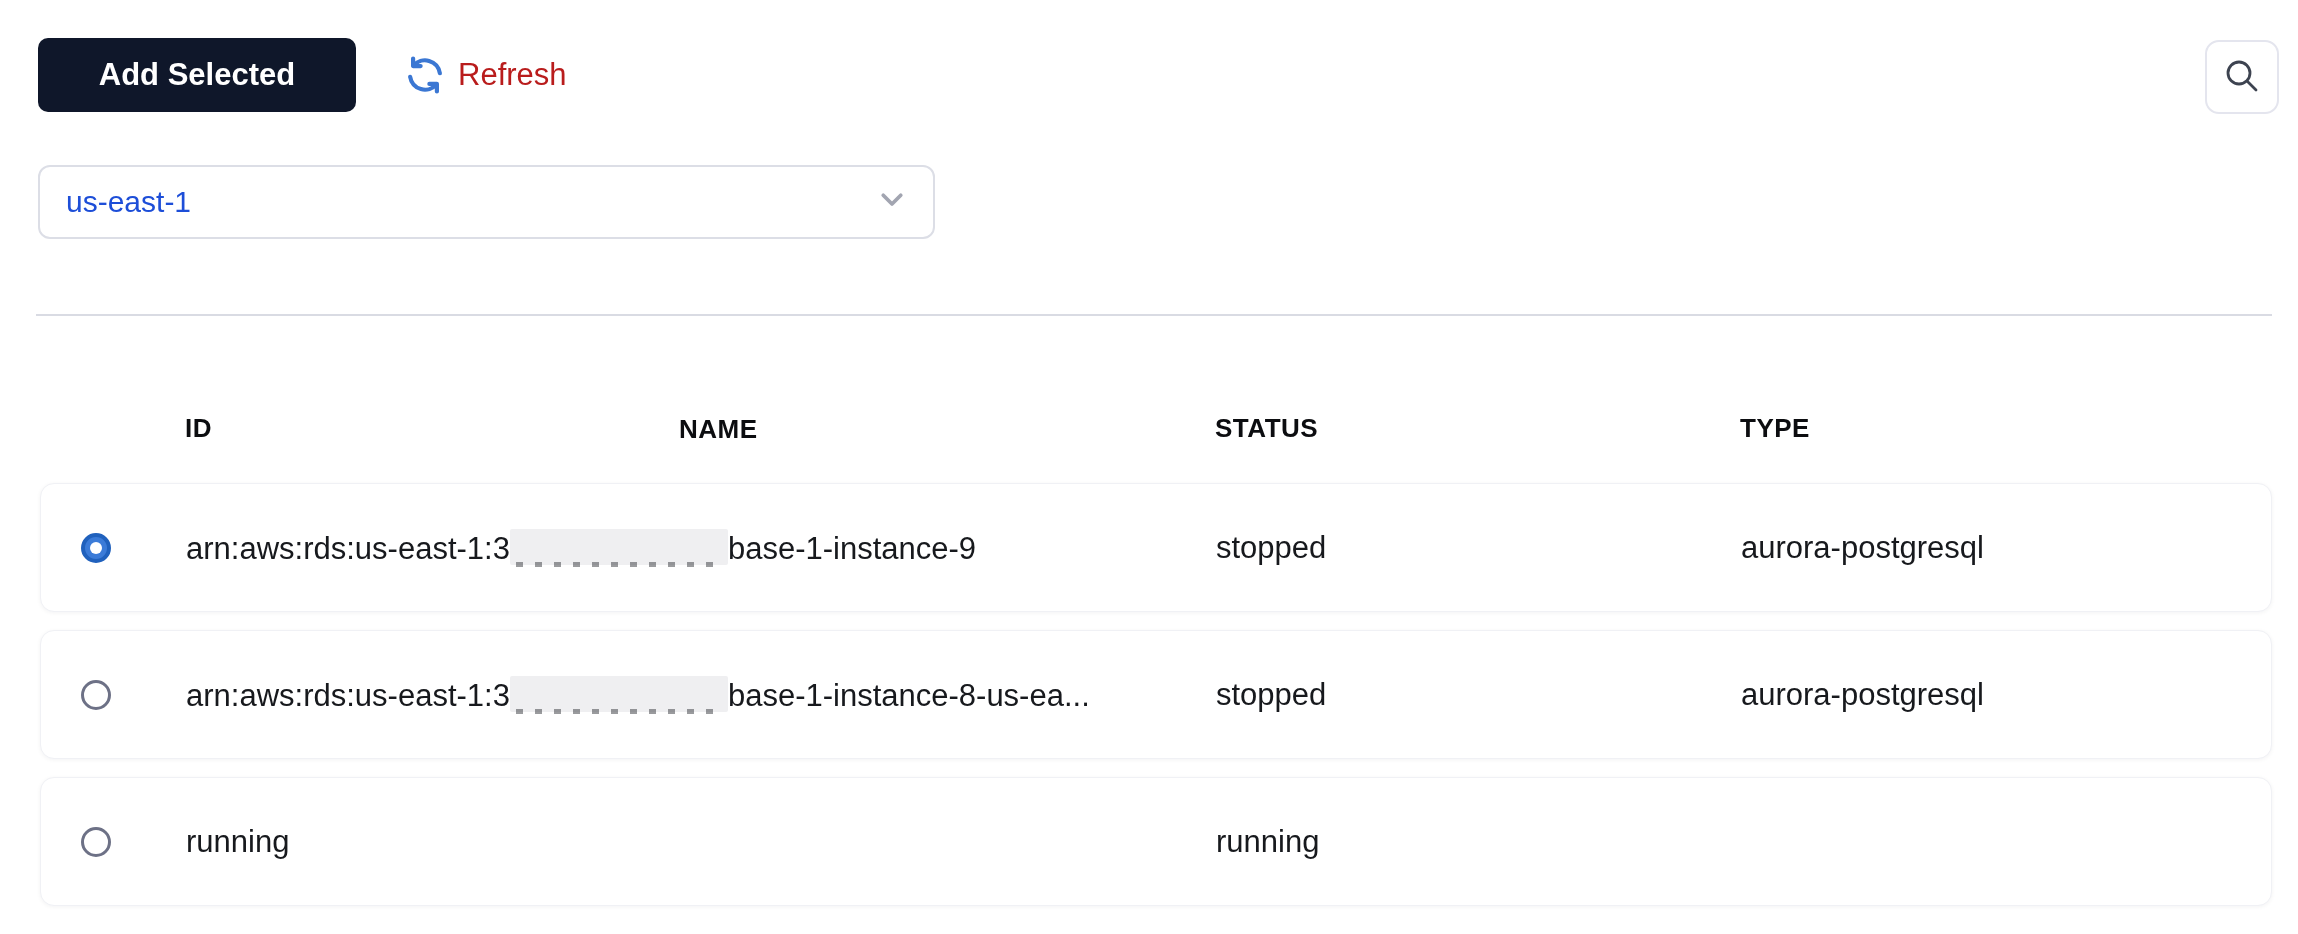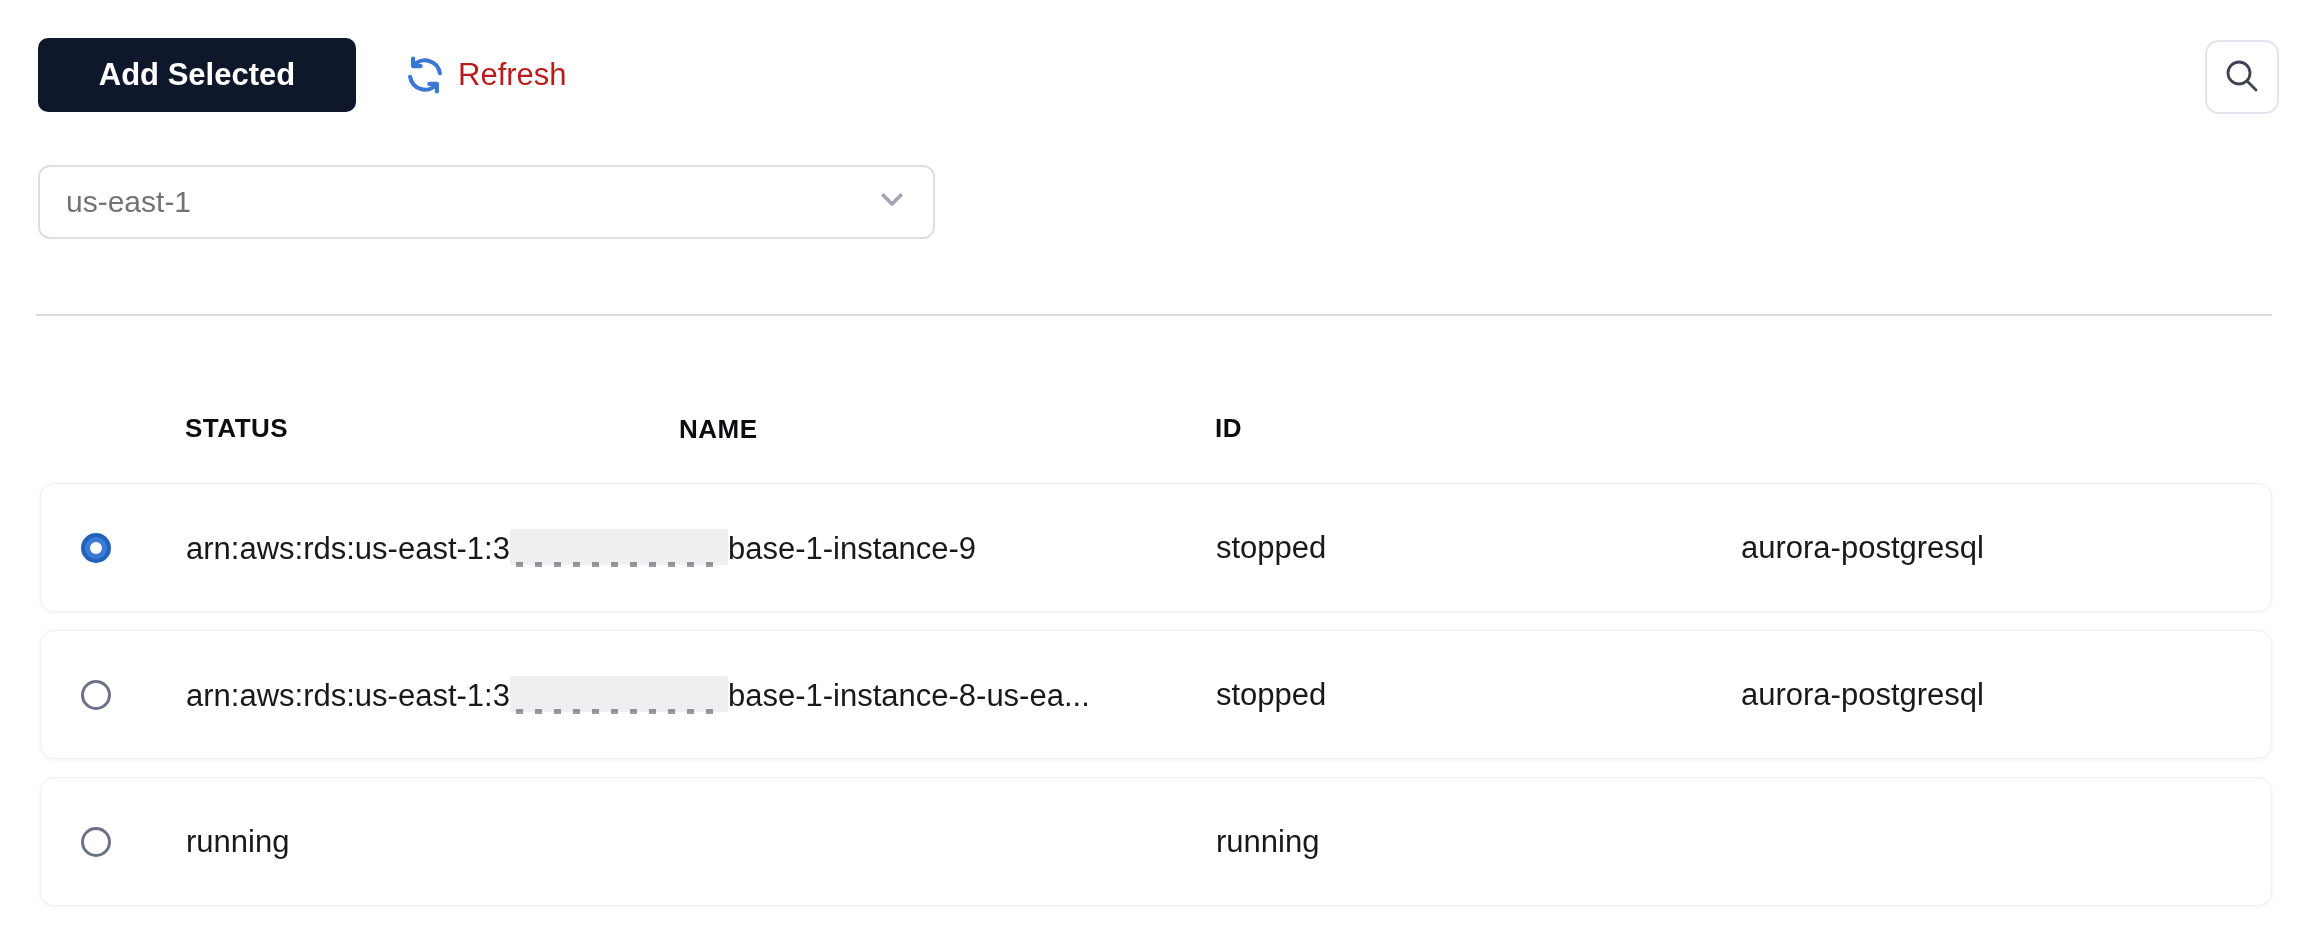--- a/index.html
+++ b/index.html
@@ -26,21 +26,21 @@
     position:absolute;right:19px;top:40px;width:74px;height:74px;
     background:#ffffff;border:2px solid #e4e5ee;border-radius:14px;
     display:flex;align-items:center;justify-content:center;cursor:pointer;
   }
   
   .region-select{
     position:absolute;left:38px;top:165px;width:897px;height:74px;
     background:#ffffff;border:2px solid #dcdee6;border-radius:12px;
     display:flex;align-items:center;justify-content:space-between;
     padding:0 26px;box-sizing:border-box;cursor:pointer;
-    font-size:30px;color:#737373;
+    font-size:30px;color:#1d4ed8;
   }
   
   .divider{
     position:absolute;left:36px;top:314px;width:2236px;height:2px;
     background:#d9dbe3;
   }
   
   .grid-cols{
     display:grid;grid-template-columns:145px 1030px 525px 1fr;
     align-items:center;
@@ -117,22 +117,23 @@
     <svg width="30" height="30" viewBox="0 0 24 24" fill="none" stroke="#a2a5b1" stroke-width="3" stroke-linecap="round" stroke-linejoin="round">
       <polyline points="5 9 12 16 19 9"></polyline>
     </svg>
   </span>
 </div>
 
 <div class="divider"></div>
 
 <div class="table-head grid-cols">
   <div></div>
+  <div class="th">ID</div>
   <div class="th">STATUS</div>
-  <div class="th">ID</div>
+  <div class="th">TYPE</div>
 </div>
 
 <div class="th" style="position:absolute;left:679px;top:414px;">NAME</div>
 
 <div class="rows">
 
   <div class="row-card">
     <div class="grid-cols">
       <div class="radio-wrap">
         <div class="radio selected"></div>

